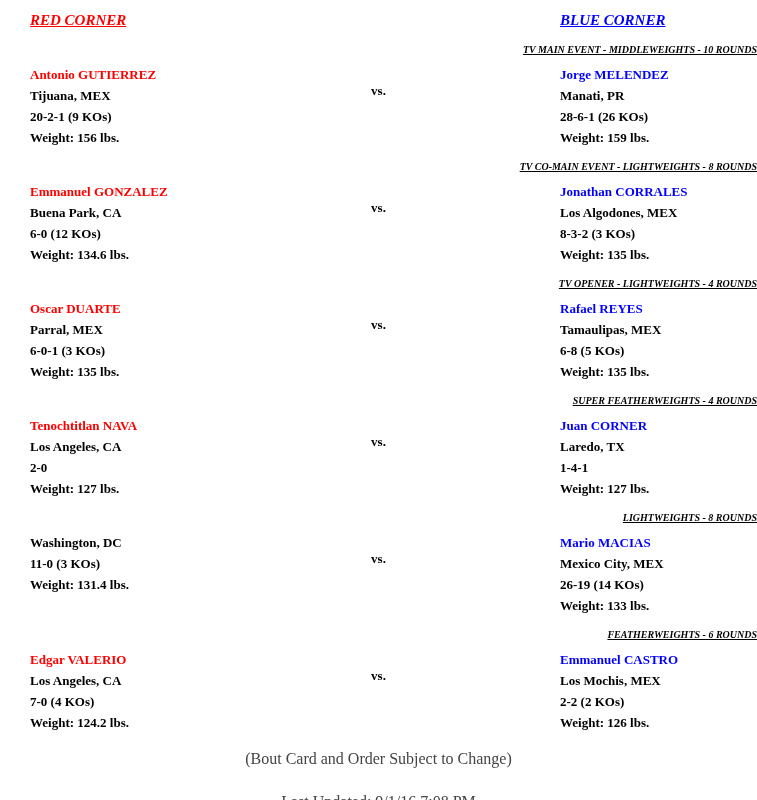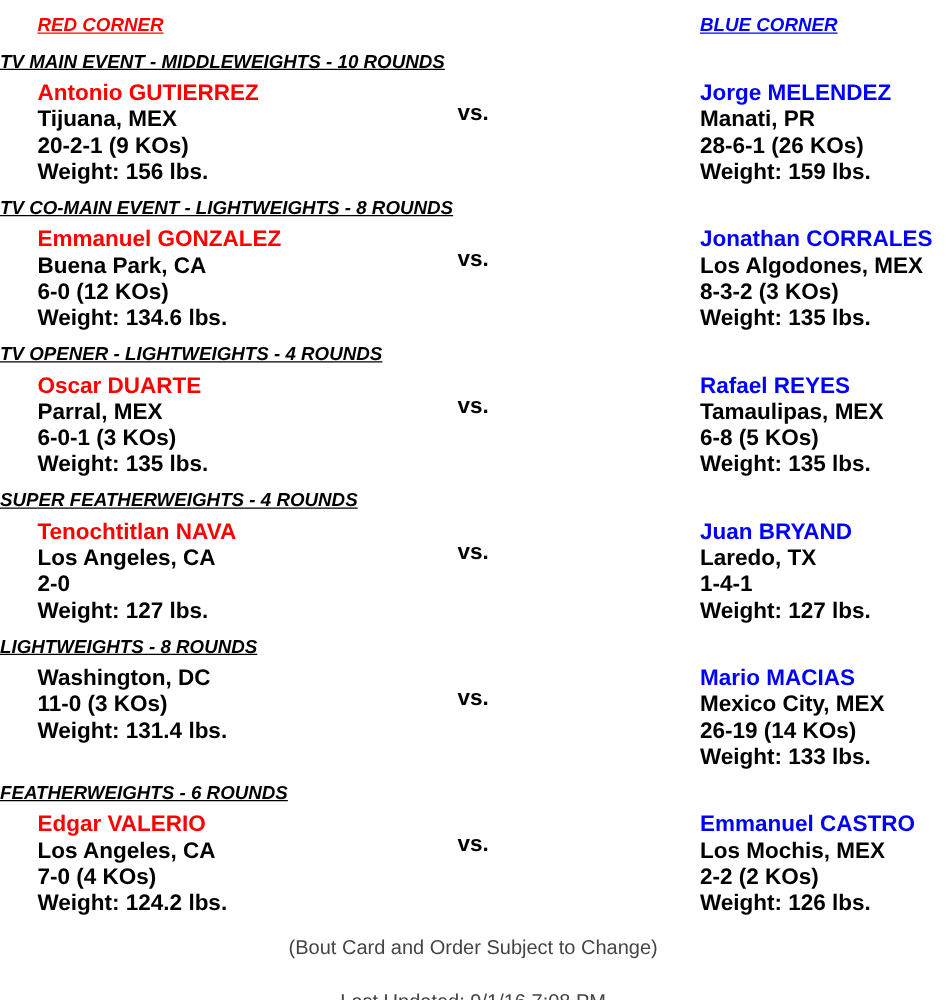--- a/index.html
+++ b/index.html
@@ -7,21 +7,21 @@
     padding: 0;
     background: #ffffff;
   }
   .page {
     position: relative;
     width: 757px;
     height: 800px;
     overflow: hidden;
     box-sizing: border-box;
     padding-top: 10px;
-    font-family: Liberation Sans, sans-serif;
+    font-family: Liberation Serif, serif;
     font-weight: bold;
     color: #000000;
   }
   
   .corner-row {
     position: relative;
     padding-left: 30px;
     font-size: 15px;
     line-height: 21px;
     height: 21px;
@@ -35,31 +35,31 @@
   .corner-blue {
     color: var(--blue, #0000ff);
     position: absolute;
     left: 560px;
     top: 0;
   }
   
   .bout { margin-top: 8px; }
   .bout-title {
     margin: 0 0 4px 0;
-    font-size: 15px;
+    font-size: 10px;
     line-height: 21px;
-    text-align: left;
+    text-align: right;
     font-style: italic;
     font-weight: bold;
     text-decoration: underline;
   }
   .bout-body {
     position: relative;
     padding-left: 30px;
-    font-size: 18px;
+    font-size: 13px;
     line-height: 21px;
     min-height: 84px;
   }
   .fighter div { white-space: nowrap; }
   .fighter-blue {
     position: absolute;
     left: 560px;
     top: 0;
   }
   .fname-red  { color: var(--red, #ff0000); }
@@ -157,21 +157,21 @@
     <h2 class="bout-title">SUPER FEATHERWEIGHTS - 4 ROUNDS</h2>
     <div class="bout-body">
       <div class="fighter fighter-red">
         <div class="fname-red">Tenochtitlan NAVA</div>
         <div>Los Angeles, CA</div>
         <div>2-0</div>
         <div>Weight: 127 lbs.</div>
       </div>
       <div class="vs">vs.</div>
       <div class="fighter fighter-blue">
-        <div class="fname-blue">Juan BRYAND</div>
+        <div class="fname-blue">Juan CORNER</div>
         <div>Laredo, TX</div>
         <div>1-4-1</div>
         <div>Weight: 127 lbs.</div>
       </div>
     </div>
   </section>
 
   <section class="bout">
     <h2 class="bout-title">LIGHTWEIGHTS - 8 ROUNDS</h2>
     <div class="bout-body">

